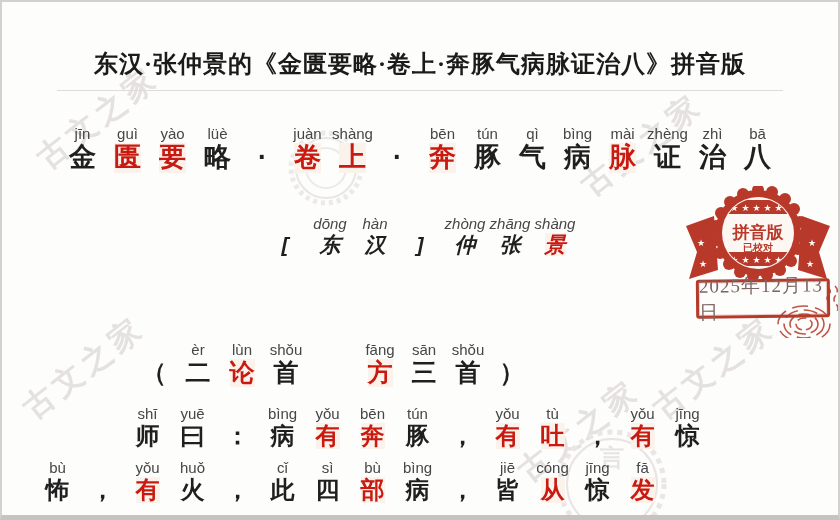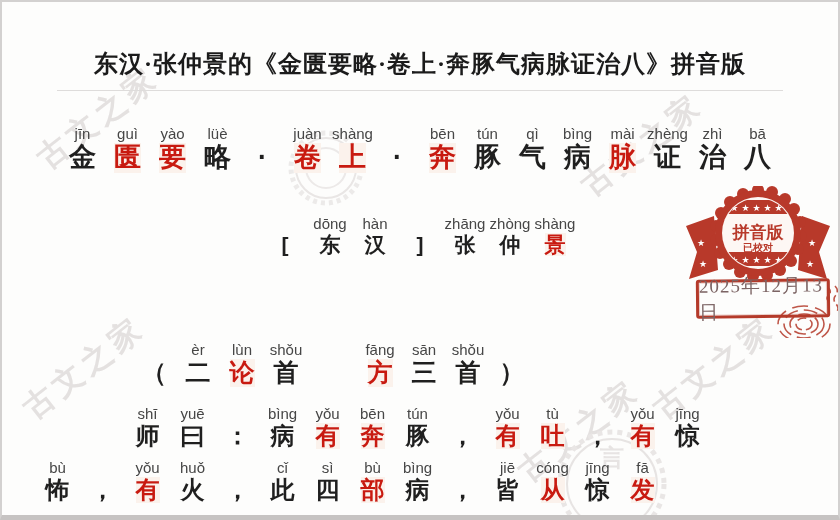--- a/index.html
+++ b/index.html
@@ -16,21 +16,21 @@
   
   .line{position:absolute;display:flex;z-index:2;}
   .token{display:flex;flex-direction:column;align-items:center;justify-content:flex-end;}
   .py{font-size:15px;color:#464646;height:19px;line-height:19px;white-space:nowrap;}
   .hz{font-weight:bold;color:#1f1f1f;line-height:1.1;}
   .hz.red{color:#c81a10;background:#fbf2ec;}
   .title-line{top:122px;left:0;width:100%;justify-content:center;}
   .title-line .token{width:45px;}
   .title-line .hz{font-size:27px;}
   .author-line{top:212px;left:0;width:100%;justify-content:center;}
-  .author-line .token{width:45px;}
+  .author-line .token{width:45px;font-style:italic;}
   .author-line .hz{font-size:21px;}
   .paren-line{top:338px;left:130px;}
   .paren-line .token{width:44px;}
   .paren-line .token.gap{width:50px;}
   .paren-line .hz{font-size:25px;}
   .body-line .token{width:45px;}
   .body-line .hz{font-size:24px;}
   .body1{top:402px;left:33px;padding-left:90px;}
   .body2{top:456px;left:33px;text-align:center;}
   
@@ -144,26 +144,26 @@
       </span>
       <span class="token">
         <span class="py">hàn</span>
         <span class="hz">汉</span>
       </span>
       <span class="token">
         <span class="py"></span>
         <span class="hz">]</span>
       </span>
       <span class="token">
+        <span class="py">zhòng</span>
+        <span class="hz">仲</span>
+      </span>
+      <span class="token">
         <span class="py">zhāng</span>
         <span class="hz">张</span>
-      </span>
-      <span class="token">
-        <span class="py">zhòng</span>
-        <span class="hz">仲</span>
       </span>
       <span class="token">
         <span class="py">shàng</span>
         <span class="hz red">景</span>
       </span>
     </div>
   <div class="line paren-line">
       <span class="token">
         <span class="py"></span>
         <span class="hz">（</span>

